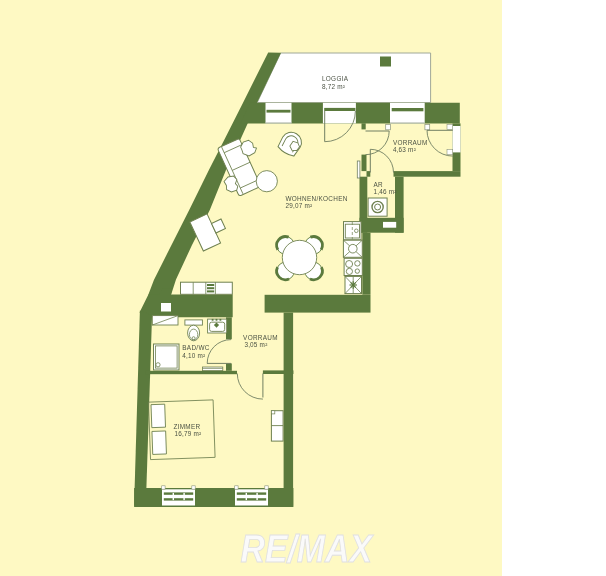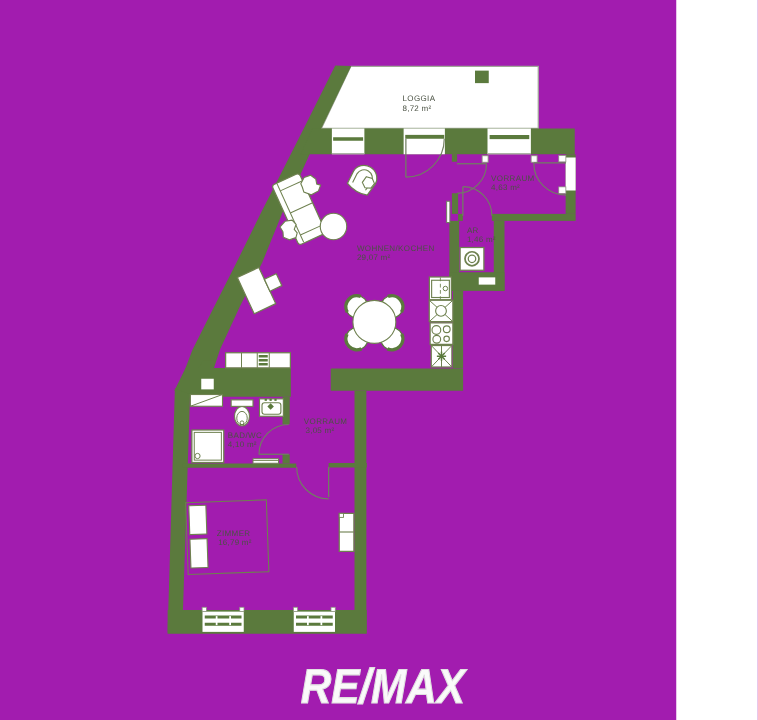--- a/index.html
+++ b/index.html
@@ -1,16 +1,16 @@
 <!DOCTYPE html>
 <html><head>
 <meta charset="utf-8">
 <style>
   html,body{margin:0;padding:0;background:#ffffff;}
-  #stage{position:relative;width:541px;height:576px;background:#a21caf;overflow:hidden;}
+  #stage{position:relative;width:502px;height:576px;background:#fef9c3;overflow:hidden;}
   svg{position:absolute;left:0;top:0;}
   text{font-family:"Liberation Sans", sans-serif;fill:#4b5244;}
 </style>
 </head>
 <body>
 <div id="stage">
 <svg width="606" height="576" viewBox="0 0 606 576">
 <defs></defs>
 
 <g>

